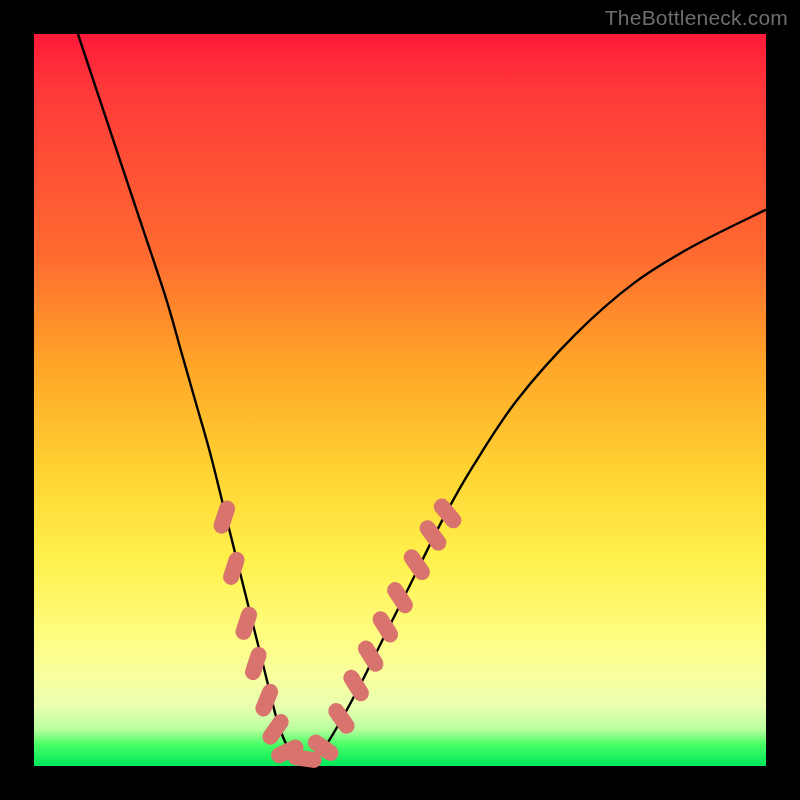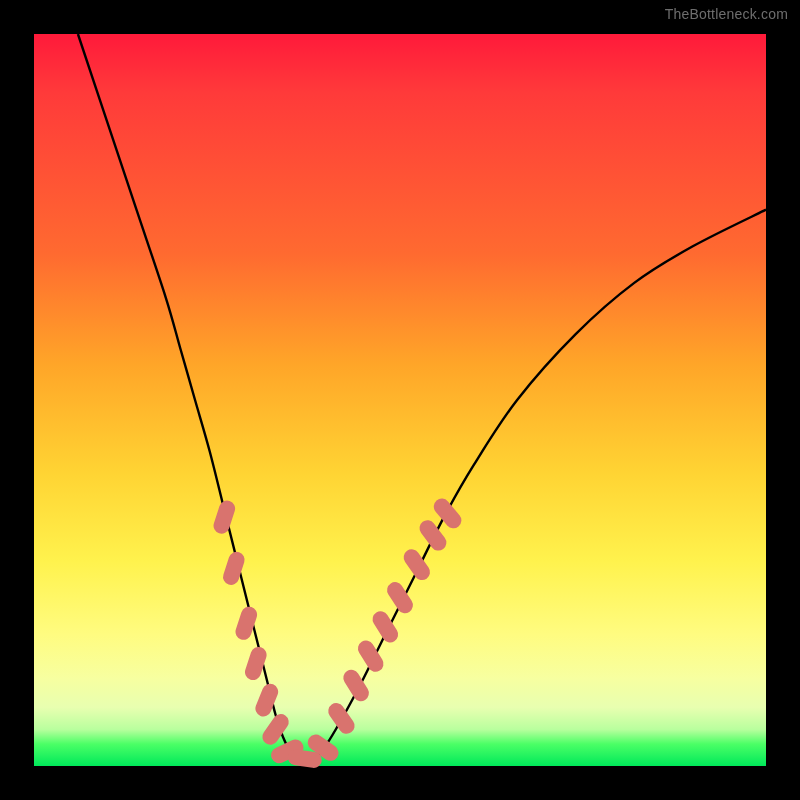--- a/index.html
+++ b/index.html
@@ -37,21 +37,21 @@
       #b9ff9e 95%,
       #4bff66 97%,
       #00e85a 100%
     );
   }
   .watermark {
     position: absolute;
     top: 6px;
     right: 12px;
     color: #6e6e6e;
-    font-size: 14px;
+    font-size: 21px;
     font-weight: 500;
     letter-spacing: 0.2px;
     user-select: none;
   }
   svg.curve {
     position: absolute;
     left: 0; top: 0;
     width: 732px; height: 732px;
     overflow: visible;
   }

